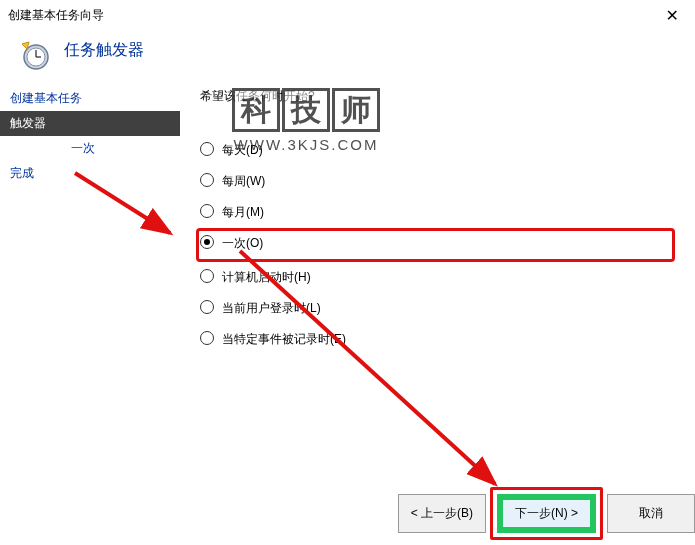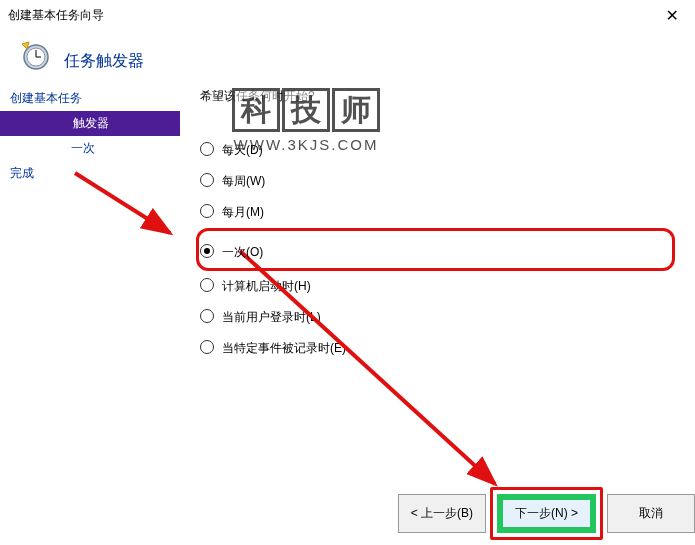--- a/index.html
+++ b/index.html
@@ -28,21 +28,21 @@
       right: 8px;
       top: 4px;
       font-size: 16px;
       font-family: Arial, sans-serif;
       cursor: pointer;
       padding: 2px 8px;
     }
     .header {
       padding: 10px 20px 14px 20px;
       display: flex;
-      align-items: flex-end;
+      align-items: flex-start;
       gap: 12px;
     }
     .header-icon {
       width: 32px;
       height: 32px;
       position: relative;
     }
     .header-icon svg {
       width: 32px;
       height: 32px;
@@ -59,23 +59,22 @@
       width: 180px;
       padding: 0;
       position: relative;
     }
     .sidebar-item {
       padding: 4px 8px 4px 10px;
       color: #003399;
       cursor: pointer;
     }
     .sidebar-item.selected {
-      background: #4c1d95;
+      background: #404040;
       color: #fff;
-      text-align: center;
     }
     .sidebar-subitem {
       padding: 4px 8px 4px 50px;
       color: #003399;
       cursor: pointer;
       margin-left: 21px;
     }
     .main {
       flex: 1;
       padding: 0 20px;
@@ -128,22 +127,22 @@
       font-size: 12px;
       min-width: 88px;
       text-align: center;
     }
     .btn.focused {
       border: 6px solid #22c55e;
       background: #e5f1fb;
     }
     .highlight-once {
       border: 3px solid #e01010;
-      border-radius: 12px;
-      padding: 11px 6px 5px 1px;
+      border-radius: 4px;
+      padding: 2px 6px 5px 1px;
       margin-left: -4px;
       position: relative;
       z-index: 5;
     }
     .highlight-next {
       border: 3px solid #e01010;
       border-radius: 2px;
       padding: 4px;
       margin: -7px -4px;
     }

